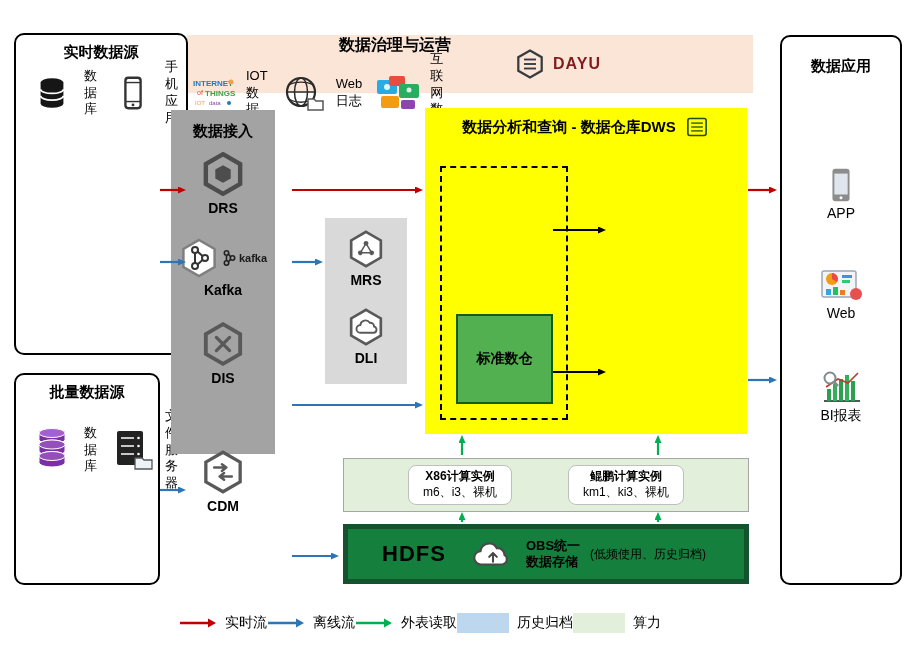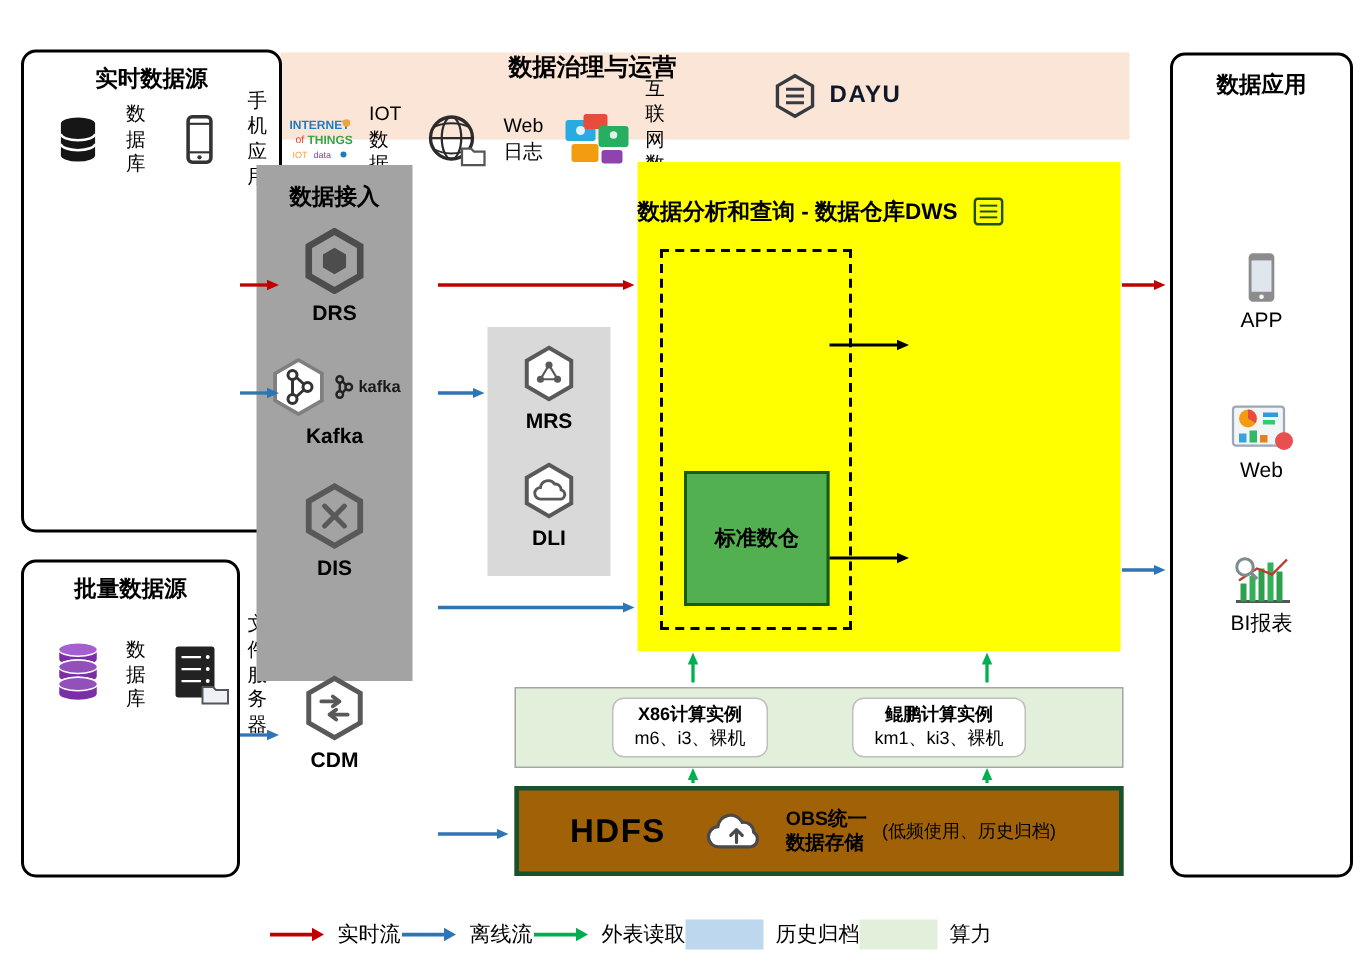--- a/index.html
+++ b/index.html
@@ -5,57 +5,57 @@
 *{margin:0;padding:0;box-sizing:border-box}
 html,body{background:#fff}
 body{font-family:"Liberation Sans","DejaVu Sans",sans-serif;color:#000}
 #canvas{position:relative;width:914px;height:651px;background:#fff;overflow:hidden}
 .abs{position:absolute}
 .outbox{border:2px solid #000;border-radius:10px;background:#fff}
 .btitle{font-weight:bold;font-size:15px;text-align:center;display:block}
 
 #banner{left:187px;top:35px;width:566px;height:58px;background:#fbe5d6;display:flex;justify-content:center;gap:64px}
 #banner .btitle{font-size:16px}
-.dayu{display:flex;align-items:center;gap:8px;font-weight:bold;font-size:16px;color:#0f172a;letter-spacing:1px}
+.dayu{display:flex;align-items:center;gap:8px;font-weight:bold;font-size:16px;color:#7f1d1d;letter-spacing:1px}
 
 #realtime{left:14px;top:33px;width:174px;height:322px;padding-top:8px}
 #batch{left:14px;top:373px;width:146px;height:212px;padding-top:8px}
 .src-rows{display:flex;flex-direction:row;margin-top:4px}
 .src-row{display:flex;align-items:center;gap:8px;padding-left:12px;height:54px}
 #batch .src-row{height:88px}
 .src-icon{width:48px;flex:0 0 48px;display:flex;justify-content:center}
 .item-label{font-size:13px;line-height:1.3;white-space:pre-line}
 
 #ingest{left:171px;top:110px;width:104px;height:344px;background:#a3a3a3}
 #ingest .btitle{margin-top:12px}
 .ing-item{position:absolute;left:0;right:0;display:flex;flex-direction:column;align-items:center;gap:4px}
 .ing-label{font-weight:bold;font-size:14px}
 .kafka-row{display:flex;align-items:center;gap:3px}
 .kafka-word{font-weight:bold;font-size:11px;color:#1a1a1a}
 
 #proc{left:325px;top:218px;width:82px;height:166px;background:#d9d9d9}
 
 #dws{left:425px;top:108px;width:322px;height:326px;background:#ffff00}
-.dws-head{display:flex;align-items:center;justify-content:flex-start;gap:8px;margin-top:20px}
+.dws-head{display:flex;align-items:center;justify-content:center;gap:8px;margin-top:6px}
 .dashbox{position:absolute;border:2px dashed #000}
 #dashL{left:15px;top:58px;width:128px;height:254px}
 #dashR{left:172px;top:58px;width:134px;height:254px}
 .gnode{position:absolute;background:#52b050;border:2px solid #155c15;display:flex;align-items:center;justify-content:center;font-weight:bold;font-size:14px}
 
 #compute{left:343px;top:458px;width:406px;height:54px;background:#e2efda;border:1px solid #a6a6a6;display:flex;align-items:center;justify-content:space-around;padding:0 36px}
 .pill{background:#fff;border:1px solid #bfbfbf;border-radius:8px;text-align:center;padding:3px 14px;line-height:1.3}
 .pill-name{font-weight:bold;font-size:12px}
 .pill-spec{font-size:12px}
 
-#hdfs{left:343px;top:524px;width:406px;height:60px;background:#a16207;border:3px solid #14532d;display:flex;align-items:center;gap:10px;padding-left:34px}
+#hdfs{left:343px;top:524px;width:406px;height:60px;background:#15803d;border:5px solid #14532d;display:flex;align-items:center;gap:10px;padding-left:34px}
 .hdfs-label{font-weight:bold;font-size:22px;letter-spacing:1px;margin-right:14px}
 .obs-label{font-weight:bold;font-size:13px;line-height:1.25;white-space:pre-line}
 .obs-note{font-size:12px}
 
-#apps{left:780px;top:35px;width:122px;height:550px;padding-top:10px}
+#apps{left:780px;top:35px;width:122px;height:550px;padding-top:20px}
 .app-item{position:absolute;left:0;right:0;display:flex;flex-direction:column;align-items:center;gap:0}
 .app-label{font-size:14px}
 
 #legend{left:179px;top:613px;display:flex;align-items:center;}
 .leg-item{display:flex;align-items:center;gap:8px;font-size:14px}
 .swatch{width:52px;height:20px;display:inline-block}
 .sw-blue{background:#bdd7ee}
 .sw-green{background:#e2efda}
 #arrows{position:absolute;left:0;top:0;pointer-events:none}
 </style>

